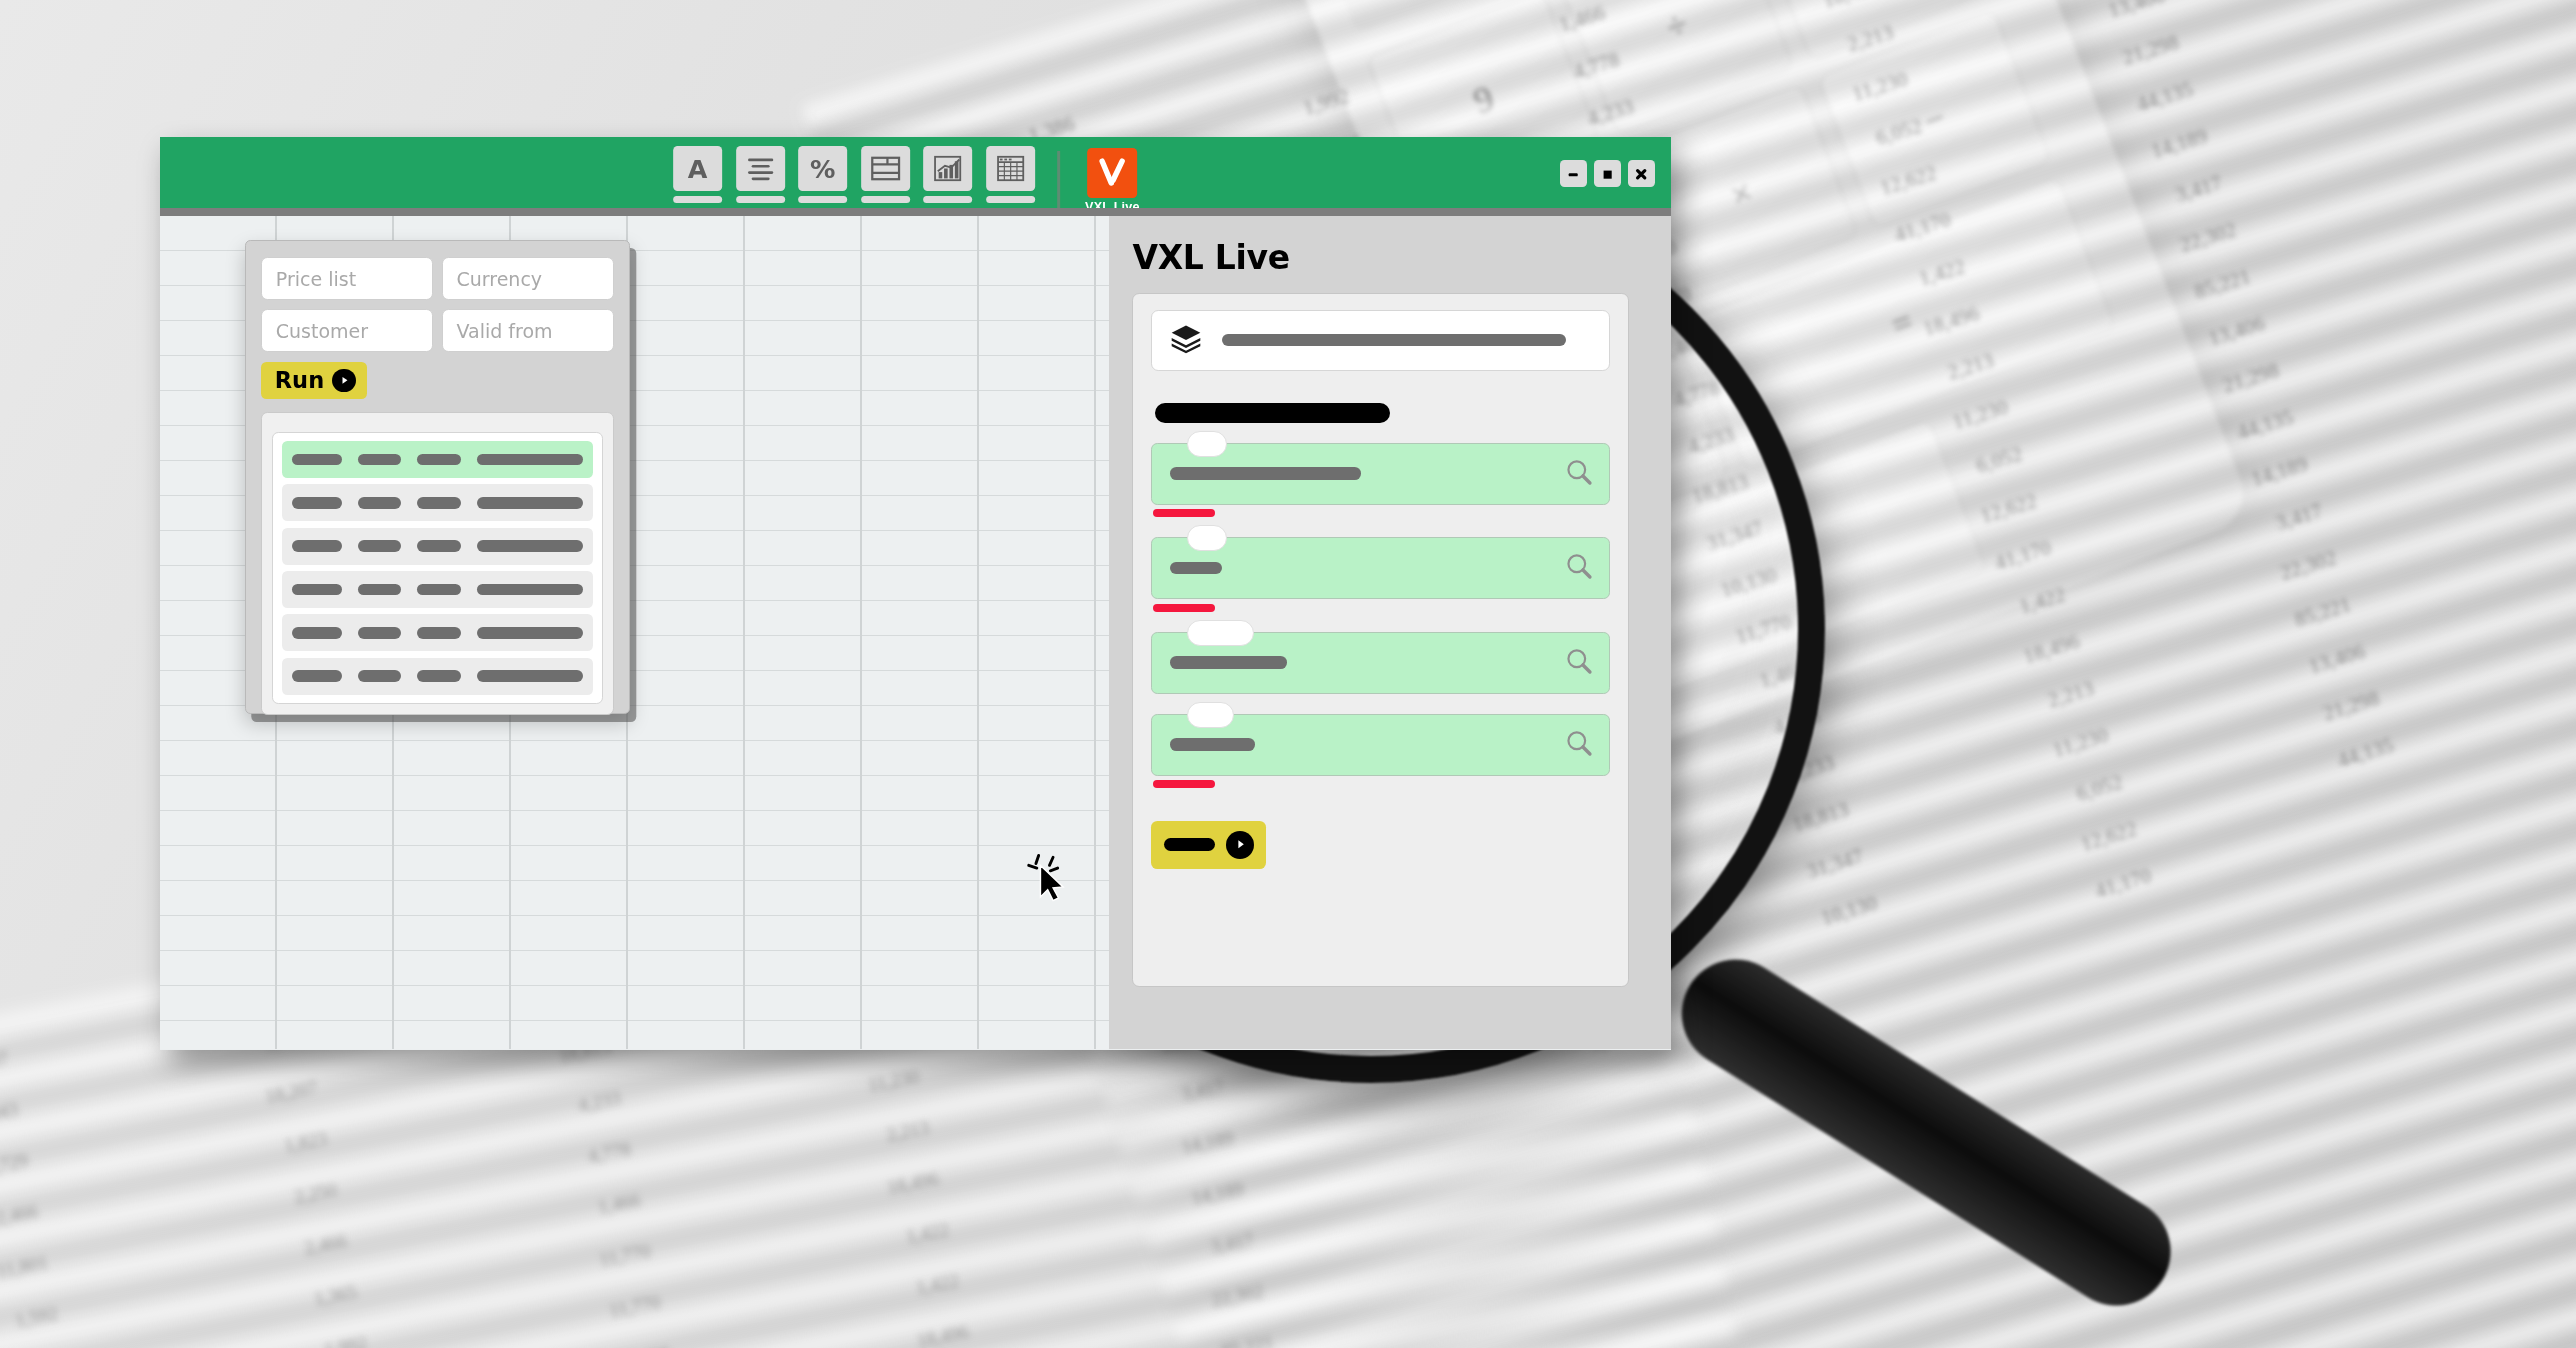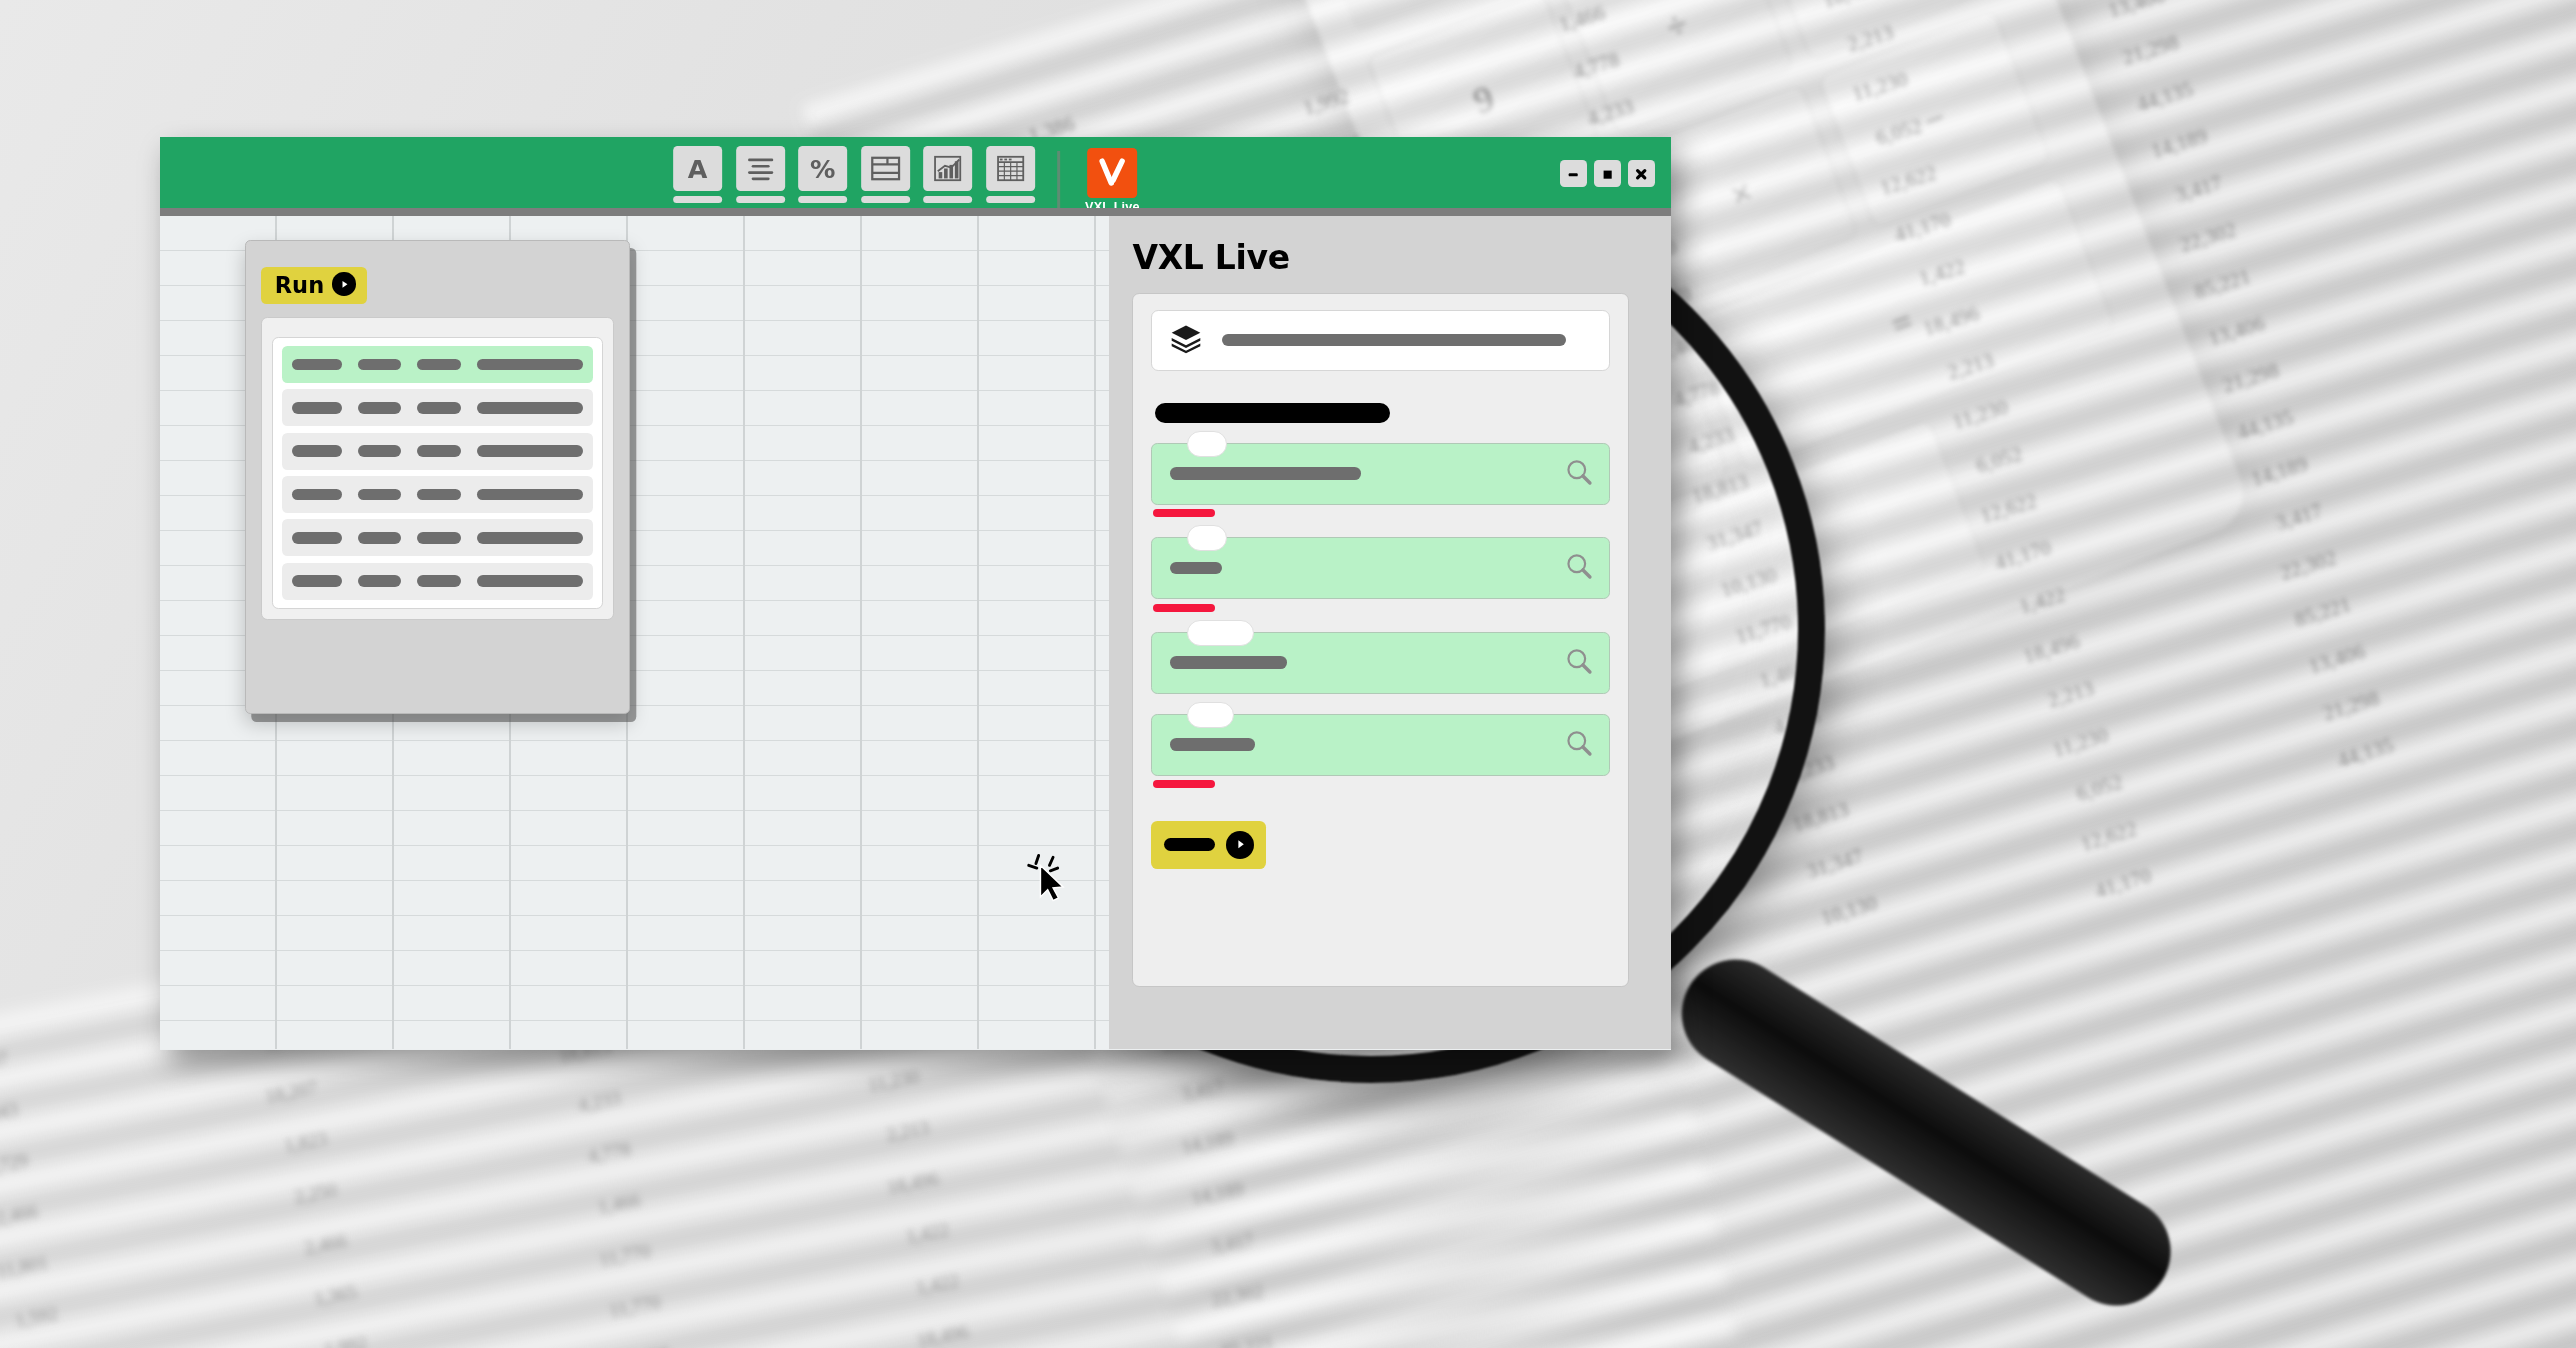--- a/index.html
+++ b/index.html
@@ -201,21 +201,21 @@
     gap: 9px 9px;
   }
   .text-field {
     height: 43px; background: #ffffff;
     border: 0.9px solid #cfcfcf; border-radius: 6.3px;
     display: flex; align-items: center; padding: 0 13.5px;
     color: #a9a9a9; font-size: 19px; font-family: "DejaVu Sans", sans-serif;
   }
   #run-button {
     margin-top: 10px;
-    display: inline-flex; gap: 8px;
+    display: inline-flex; align-items: center; gap: 8px;
     background: #e0d23f; border-radius: 5.4px;
     padding: 5.4px 11.7px 5.4px 13.5px;
     color: #000; font-weight: bold; font-size: 22.5px;
     font-family: "DejaVu Sans", sans-serif;
   }
   #run-play {
     width: 23.4px; height: 23.4px; border-radius: 50%; background: #000;
     display: flex; align-items: center; justify-content: center;
   }
 
@@ -614,20 +614,26 @@
 
     <div id="toolbar-divider-bottom"></div>
   </div>
 
   <div id="window-body">
 
     <div id="sheet-area">
 
       <div id="query-dialog">
 
+        <div id="field-grid">
+          <div class="text-field">Price list</div>
+          <div class="text-field">Currency</div>
+          <div class="text-field">Customer</div>
+          <div class="text-field">Valid from</div>
+        </div>
 
         <div id="run-button">
           <span>Run</span>
           <span id="run-play">
             <svg width="12.6" height="12.6" viewBox="0 0 14 14">
                 <path d="M5 3.2 L10.5 7 L5 10.8 Z" fill="#fff"></path>
               </svg>
           </span>
         </div>
 

